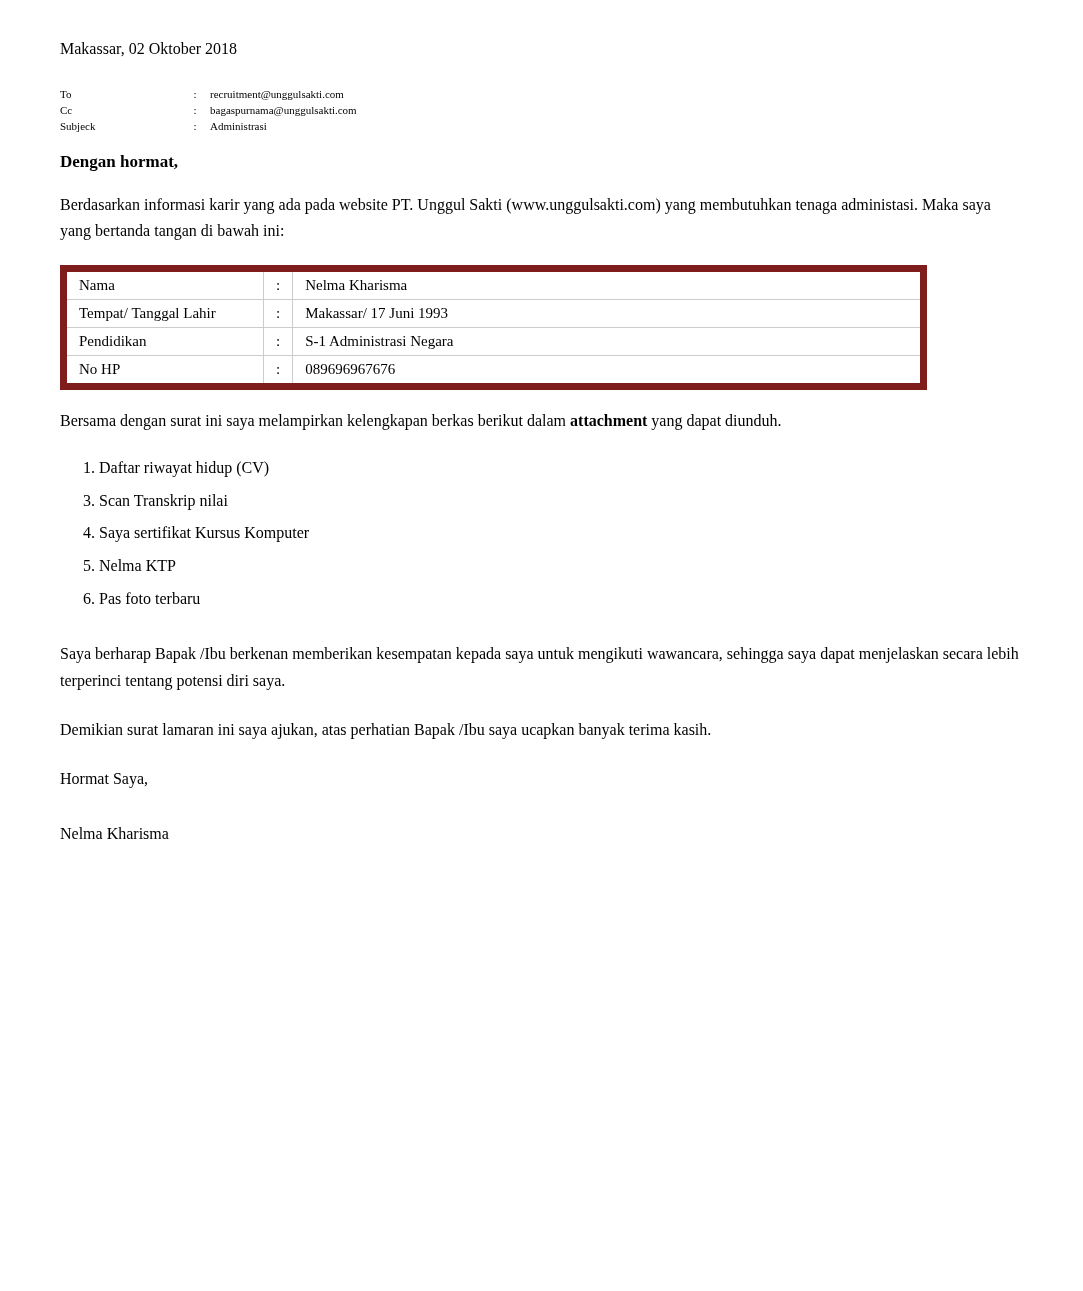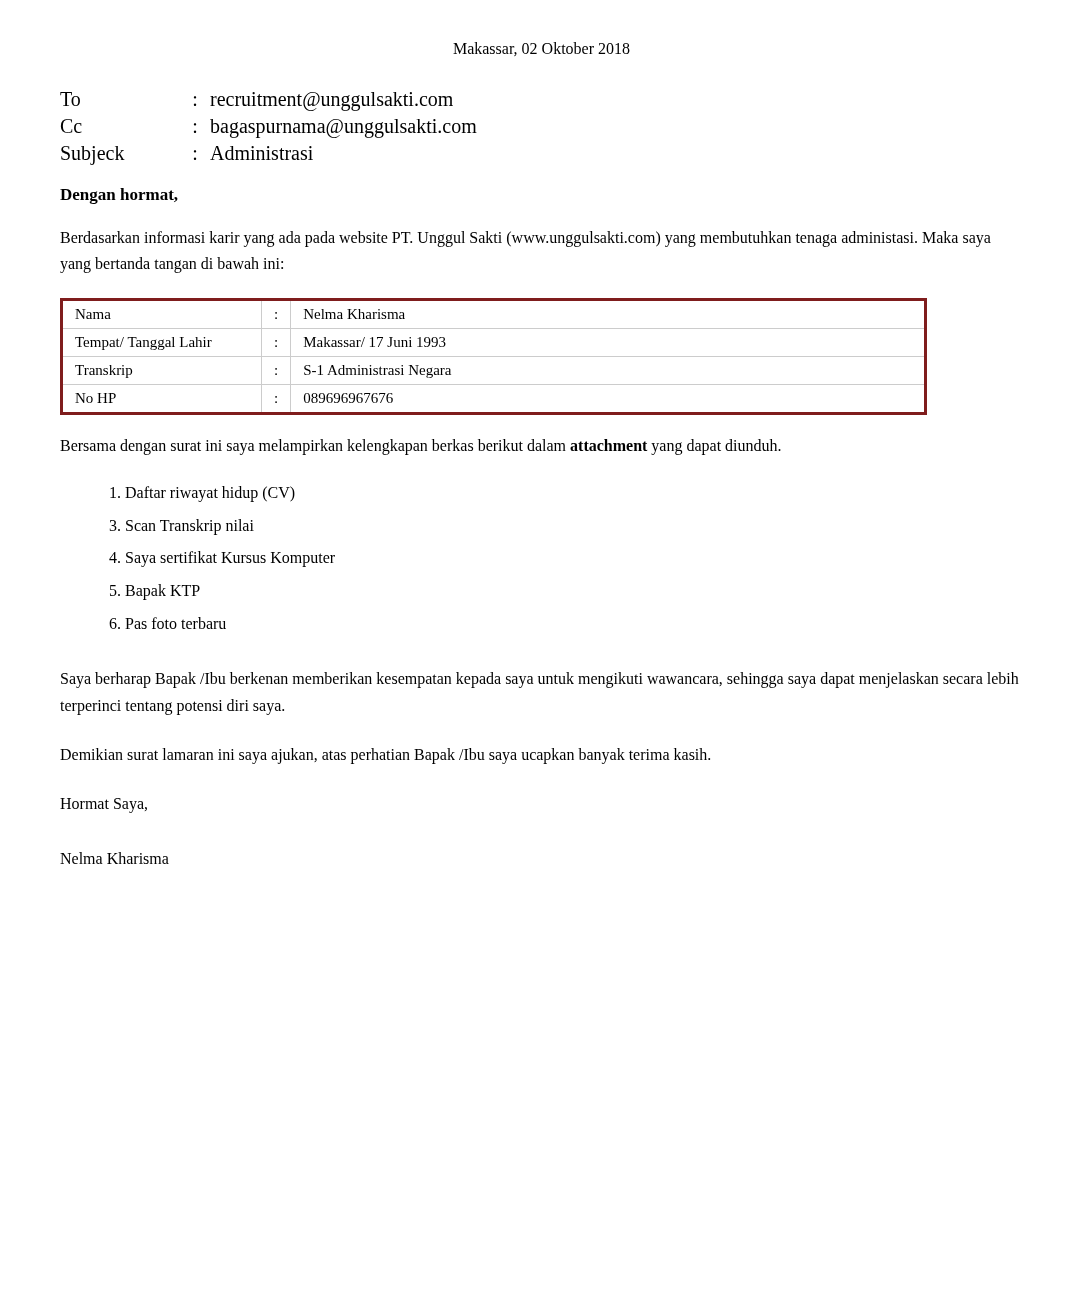--- a/index.html
+++ b/index.html
@@ -12,35 +12,35 @@
       background: #ffffff;
       font-family: Georgia, 'Times New Roman', serif;
       font-size: 16px;
       color: #000000;
       width: 1083px;
       min-height: 1291px;
       padding: 40px 60px 60px 60px;
     }
 
     .date-line {
-      text-align: center;
+      text-align: left;
       margin-bottom: 28px;
       font-size: 16px;
     }
 
     .header-table {
       width: 100%;
       border-collapse: collapse;
       margin-bottom: 18px;
     }
 
     .header-table td {
       padding: 2px 0;
       vertical-align: top;
-      font-size: 20px;
+      font-size: 11px;
     }
 
     .header-label {
       width: 120px;
     }
 
     .header-colon {
       width: 30px;
       text-align: center;
     }
@@ -57,21 +57,21 @@
 
     .intro-paragraph {
       font-size: 16px;
       line-height: 1.6;
       margin-bottom: 22px;
     }
 
     .bio-table {
       width: 90%;
       border-collapse: collapse;
-      border: 3px solid #7f1d1d;
+      border: 7px solid #7f1d1d;
       margin-bottom: 18px;
       margin-left: 0;
     }
 
     .bio-table td {
       padding: 5px 12px;
       font-size: 15px;
       border: 1px solid #ccc;
       vertical-align: top;
     }
@@ -94,21 +94,21 @@
       line-height: 1.6;
       margin-bottom: 18px;
     }
 
     .attachment-italic {
       font-weight: bold;
     }
 
     .numbered-list {
       list-style: none;
-      margin-left: 49px;
+      margin-left: 23px;
       margin-bottom: 24px;
     }
 
     .numbered-list li {
       font-size: 16px;
       line-height: 1.8;
       padding: 2px 0;
     }
 
     .closing-paragraph {
@@ -168,41 +168,41 @@
     <td class="bio-label">Nama</td>
     <td class="bio-colon">:</td>
     <td class="bio-value">Nelma Kharisma</td>
   </tr>
   <tr>
     <td class="bio-label">Tempat/ Tanggal Lahir</td>
     <td class="bio-colon">:</td>
     <td class="bio-value">Makassar/ 17 Juni 1993</td>
   </tr>
   <tr>
-    <td class="bio-label">Transkrip</td>
+    <td class="bio-label">Pendidikan</td>
     <td class="bio-colon">:</td>
     <td class="bio-value">S-1 Administrasi Negara</td>
   </tr>
   <tr>
     <td class="bio-label">No HP</td>
     <td class="bio-colon">:</td>
     <td class="bio-value">089696967676</td>
   </tr>
 </tbody>
   </table>
 
 <p class="attachment-paragraph">
   <span>Bersama dengan surat ini saya melampirkan kelengkapan berkas berikut dalam </span><span class="attachment-italic">attachment</span><span> yang dapat diunduh.</span>
 </p>
 
 <ol class="numbered-list">
   <li>1. <span>Daftar riwayat hidup (CV)</span></li>
   <li>3. <span>Scan Transkrip nilai</span></li>
   <li>4. <span>Saya sertifikat Kursus Komputer</span></li>
-  <li>5. <span>Bapak KTP</span></li>
+  <li>5. <span>Nelma KTP</span></li>
   <li>6. <span>Pas foto terbaru</span></li>
 </ol>
 
 <p class="closing-paragraph">Saya berharap Bapak /Ibu berkenan memberikan kesempatan kepada saya untuk mengikuti wawancara, sehingga saya dapat menjelaskan secara lebih terperinci tentang potensi diri saya.</p>
 
 <p class="closing-paragraph">Demikian surat lamaran ini saya ajukan, atas perhatian Bapak /Ibu saya ucapkan banyak terima kasih.</p>
 
 <div class="signature-section">
   <p>Hormat Saya,</p>
   <br>

